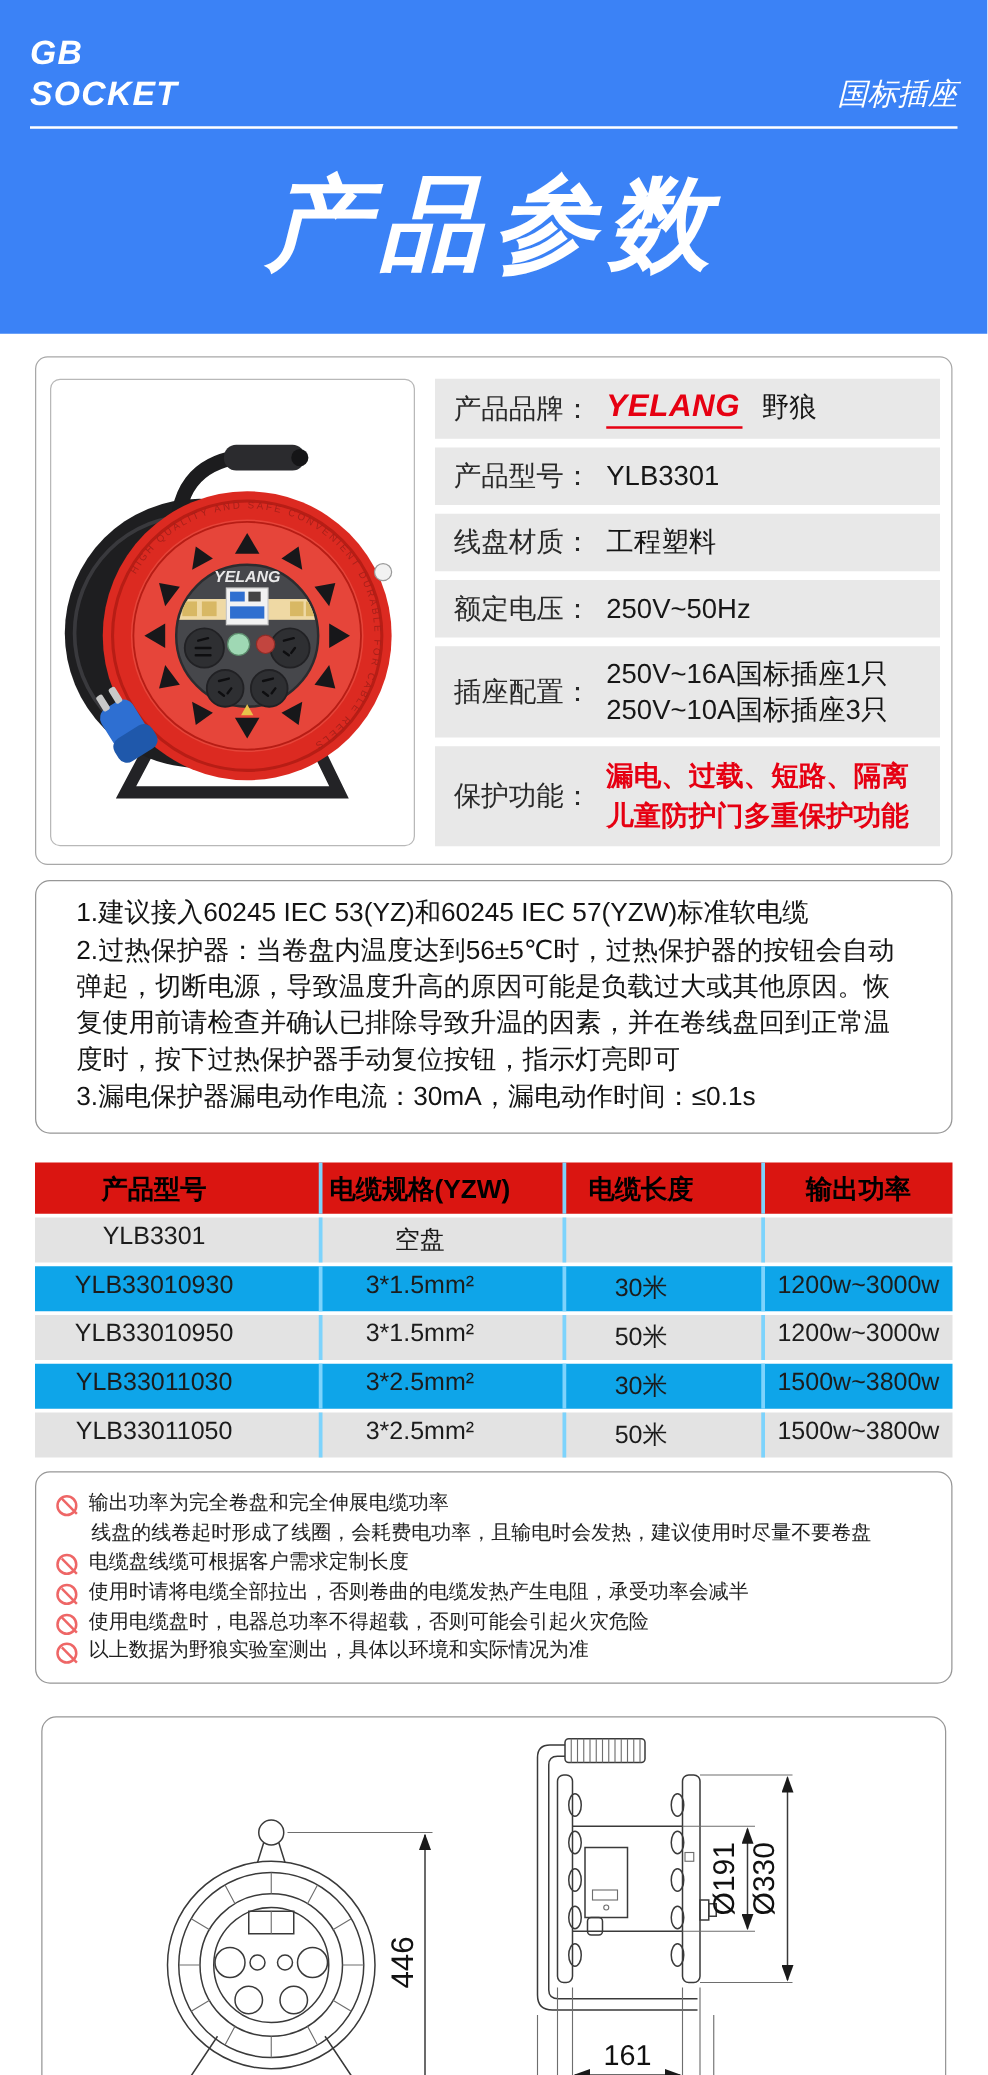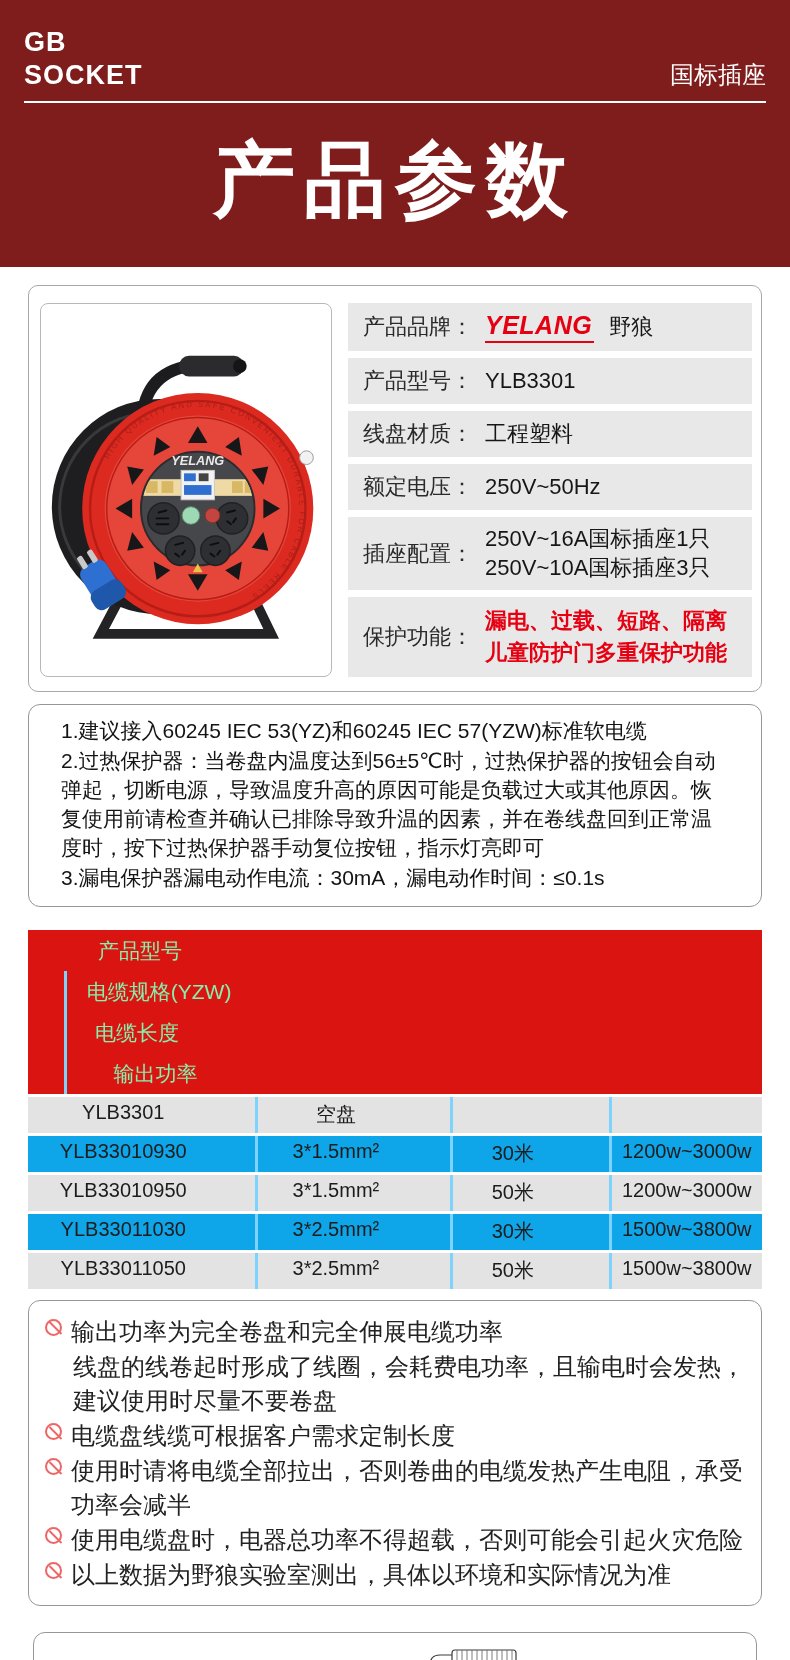--- a/index.html
+++ b/index.html
@@ -3,21 +3,21 @@
 <meta charset="utf-8">
 <style>
   * { margin:0; padding:0; box-sizing:border-box; }
   html,body { background:#fff; }
   body {
     width:790px; min-height:1660px; margin:0 auto;
     font-family:"Liberation Sans","DejaVu Sans",sans-serif;
     color:#1a1a1a;
   }
   
-  .hero { background:#7f1d1d; padding:26px 0 42px; }
+  .hero { background:#3b82f6; padding:26px 0 42px;font-style:italic; }
   .hero-top { display:flex; justify-content:space-between; align-items:flex-end; padding:0 24px; color:#fff; }
   .brand-block { font-weight:bold; font-size:27px; line-height:1.22; letter-spacing:1px; }
   .hero-right { font-size:24px; padding-bottom:1px;margin-left:43px; }
   .hero-rule { height:2px; background:#fff; margin:9px 24px 0; }
   .hero-title { text-align:center; color:#fff; font-size:82px; font-weight:bold; letter-spacing:9px; margin-top:32px; line-height:1.1; }
   
   .product-section { margin:18px 28px 0; border:1px solid #a8a8a8; border-radius:10px;
     padding:17px 9px 14px 11px; display:flex; gap:16px; }
   .photo-box { width:292px; flex:0 0 292px; border:1px solid #b8b8b8; border-radius:8px; padding:3px; align-self:stretch; background:#fff; }
   .photo-box svg { display:block; width:100%; height:100%; }
@@ -28,31 +28,31 @@
   .spec-value.multi div { line-height:1.3; }
   .brand-logo { color:#e60012; font-style:italic; font-weight:bold; font-size:25px; letter-spacing:.5px;
     border-bottom:2px solid #e60012; padding:0 2px 1px 0; margin-right:9px; display:inline-block; }
   .spec-row.protect .spec-value { color:#e60012; }
   .spec-row.protect .spec-value div { line-height:1.45;font-weight:bold; }
   
   .notes-box { margin:12px 28px 0; border:1px solid #979797; border-radius:12px;
     padding:11px 32px 12px; font-size:21px; line-height:1.38; color:#141414; }
   .notes-box .note-line { margin:1px 0; }
   .notes2 { margin:11px 28px 0; border:1px solid #979797; border-radius:12px;
-    padding:13px 13px 12px; font-size:24px; color:#222; }
+    padding:13px 13px 12px; font-size:16px; color:#222; }
   .bullet { display:flex; align-items:flex-start; line-height:1.42; margin:1px 0; }
   .prohibit-icon { width:17px; height:17px; border:2px solid #e66; border-radius:50%;
     position:relative; flex:0 0 auto; margin:4px 9px 0 3px; }
   .prohibit-icon::after { content:""; position:absolute; left:0; top:6.5px; width:17px; height:2px;
     background:#e66; transform:rotate(45deg); }
   .bullet .b-text { flex:1; }
   .cont-line { margin-left:31px; line-height:1.42; }
   
   .spec-table { margin:23px 28px 0; }
-  .t-head { display:flex; background:#da1511; color:#86efac; font-size:21px; font-weight:normal;flex-direction:column; }
+  .t-head { display:flex; background:#da1511; color:#000000; font-size:21px; font-weight:bold; }
   .t-head .cell { padding:7px 0 6px; }
   .cell { text-align:center; }
   .c1 { width:30.5%; } .c2 { width:25.5%; } .c3 { width:19.5%; } .c4 { width:24.5%; }
   .cell + .cell { border-left:3px solid #7dd3fc;margin-left:36px; }
   .t-row { display:flex; margin-top:3px; font-size:20px; color:#1c1c1c; }
   .t-row .cell { padding:4px 0 5px; }
   .t-row.light { background:#e3e3e3; }
   .t-row.dark  { background:#0ea5e9; }
   
   .drawing-box { margin:26px 33px 25px; border:1px solid #979797; border-radius:12px; height:398px; overflow:hidden; }

